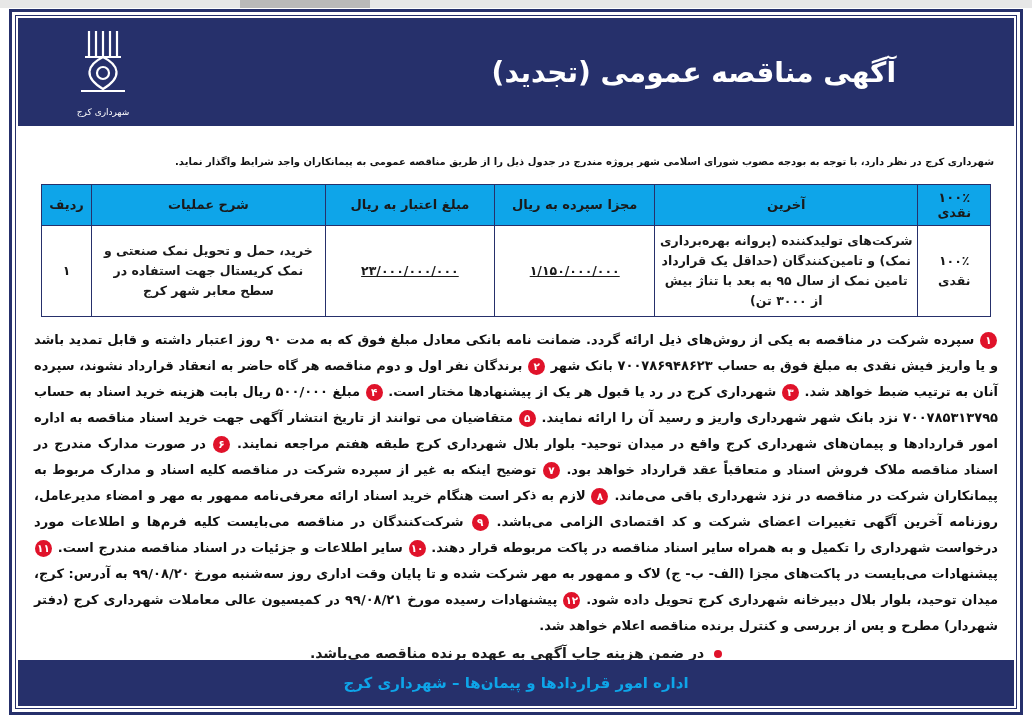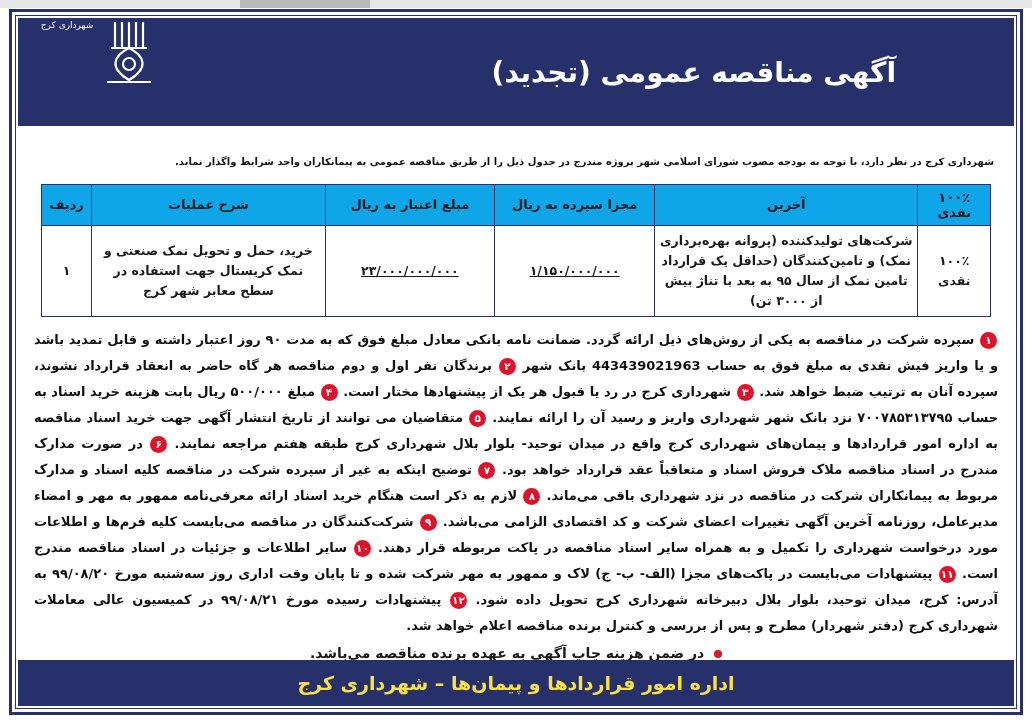--- a/index.html
+++ b/index.html
@@ -71,20 +71,22 @@
     padding-right: 118px;
     letter-spacing: -1px;
     white-space: nowrap;
     font-family: "DejaVu Sans", sans-serif;
   }
   .logo-wrap {
     position: relative;
     width: 170px;
     height: 108px;
     display: flex;
+    flex-direction: column;
+    align-items: center;
     justify-content: center;
   }
   .logo-svg { display:block; }
   .logo-caption {
     color: #ffffff;
     font-size: 9px;
     margin-top: 2px;
     text-align: center;
   }
   
@@ -171,25 +173,25 @@
     font-weight: bold;
     direction: rtl;
   }
   .site-link { color: #1a1aa6; text-decoration: underline; }
   
   .footer {
     position: absolute;
     left: 6px; right: 6px; bottom: 6px;
     height: 46px;
     background: #26306b;
-    color: #fde047;
+    color: #0ea5e9;
     display: flex;
     align-items: center;
     justify-content: center;
-    font-size: 19px;
+    font-size: 15px;
     font-weight: bold;
   }
 </style>
 </head>
 <body>
 
 <div class="page">
 
   <div class="top-strip"></div>
   <div class="top-strip-dark"></div>
@@ -237,21 +239,21 @@
           <td class="col-sepor nums">۱/۱۵۰/۰۰۰/۰۰۰</td>
           <td class="col-etebar nums">۲۳/۰۰۰/۰۰۰/۰۰۰</td>
           <td class="col-desc">خرید، حمل و تحویل نمک صنعتی و نمک کریستال جهت استفاده در سطح معابر شهر کرج</td>
           <td class="col-row">۱</td>
         </tr>
       </tbody>
     </table>
 
     <div class="clauses">
       <span class="bullet">۱</span>
-      <span>سپرده شرکت در مناقصه به یکی از روش‌های ذیل ارائه گردد. ضمانت نامه بانکی معادل مبلغ فوق که به مدت ۹۰ روز اعتبار داشته و قابل تمدید باشد و یا واریز فیش نقدی به مبلغ فوق به حساب 443439021963 بانک شهر</span>
+      <span>سپرده شرکت در مناقصه به یکی از روش‌های ذیل ارائه گردد. ضمانت نامه بانکی معادل مبلغ فوق که به مدت ۹۰ روز اعتبار داشته و قابل تمدید باشد و یا واریز فیش نقدی به مبلغ فوق به حساب ۷۰۰۷۸۶۹۴۸۶۲۳ بانک شهر</span>
       <span class="bullet">۲</span>
       <span>برندگان نفر اول و دوم مناقصه هر گاه حاضر به انعقاد قرارداد نشوند، سپرده آنان به ترتیب ضبط خواهد شد.</span>
       <span class="bullet">۳</span>
       <span>شهرداری کرج در رد یا قبول هر یک از پیشنهادها مختار است.</span>
       <span class="bullet">۴</span>
       <span>مبلغ ۵۰۰/۰۰۰ ریال بابت هزینه خرید اسناد به حساب ۷۰۰۷۸۵۳۱۳۷۹۵ نزد بانک شهر شهرداری واریز و رسید آن را ارائه نمایند.</span>
       <span class="bullet">۵</span>
       <span>متقاضیان می توانند از تاریخ انتشار آگهی جهت خرید اسناد مناقصه به اداره امور قراردادها و پیمان‌های شهرداری کرج واقع در میدان توحید- بلوار بلال شهرداری کرج طبقه هفتم مراجعه نمایند.</span>
       <span class="bullet">۶</span>
       <span>در صورت مدارک مندرج در اسناد مناقصه ملاک فروش اسناد و متعاقباً عقد قرارداد خواهد بود.</span>

